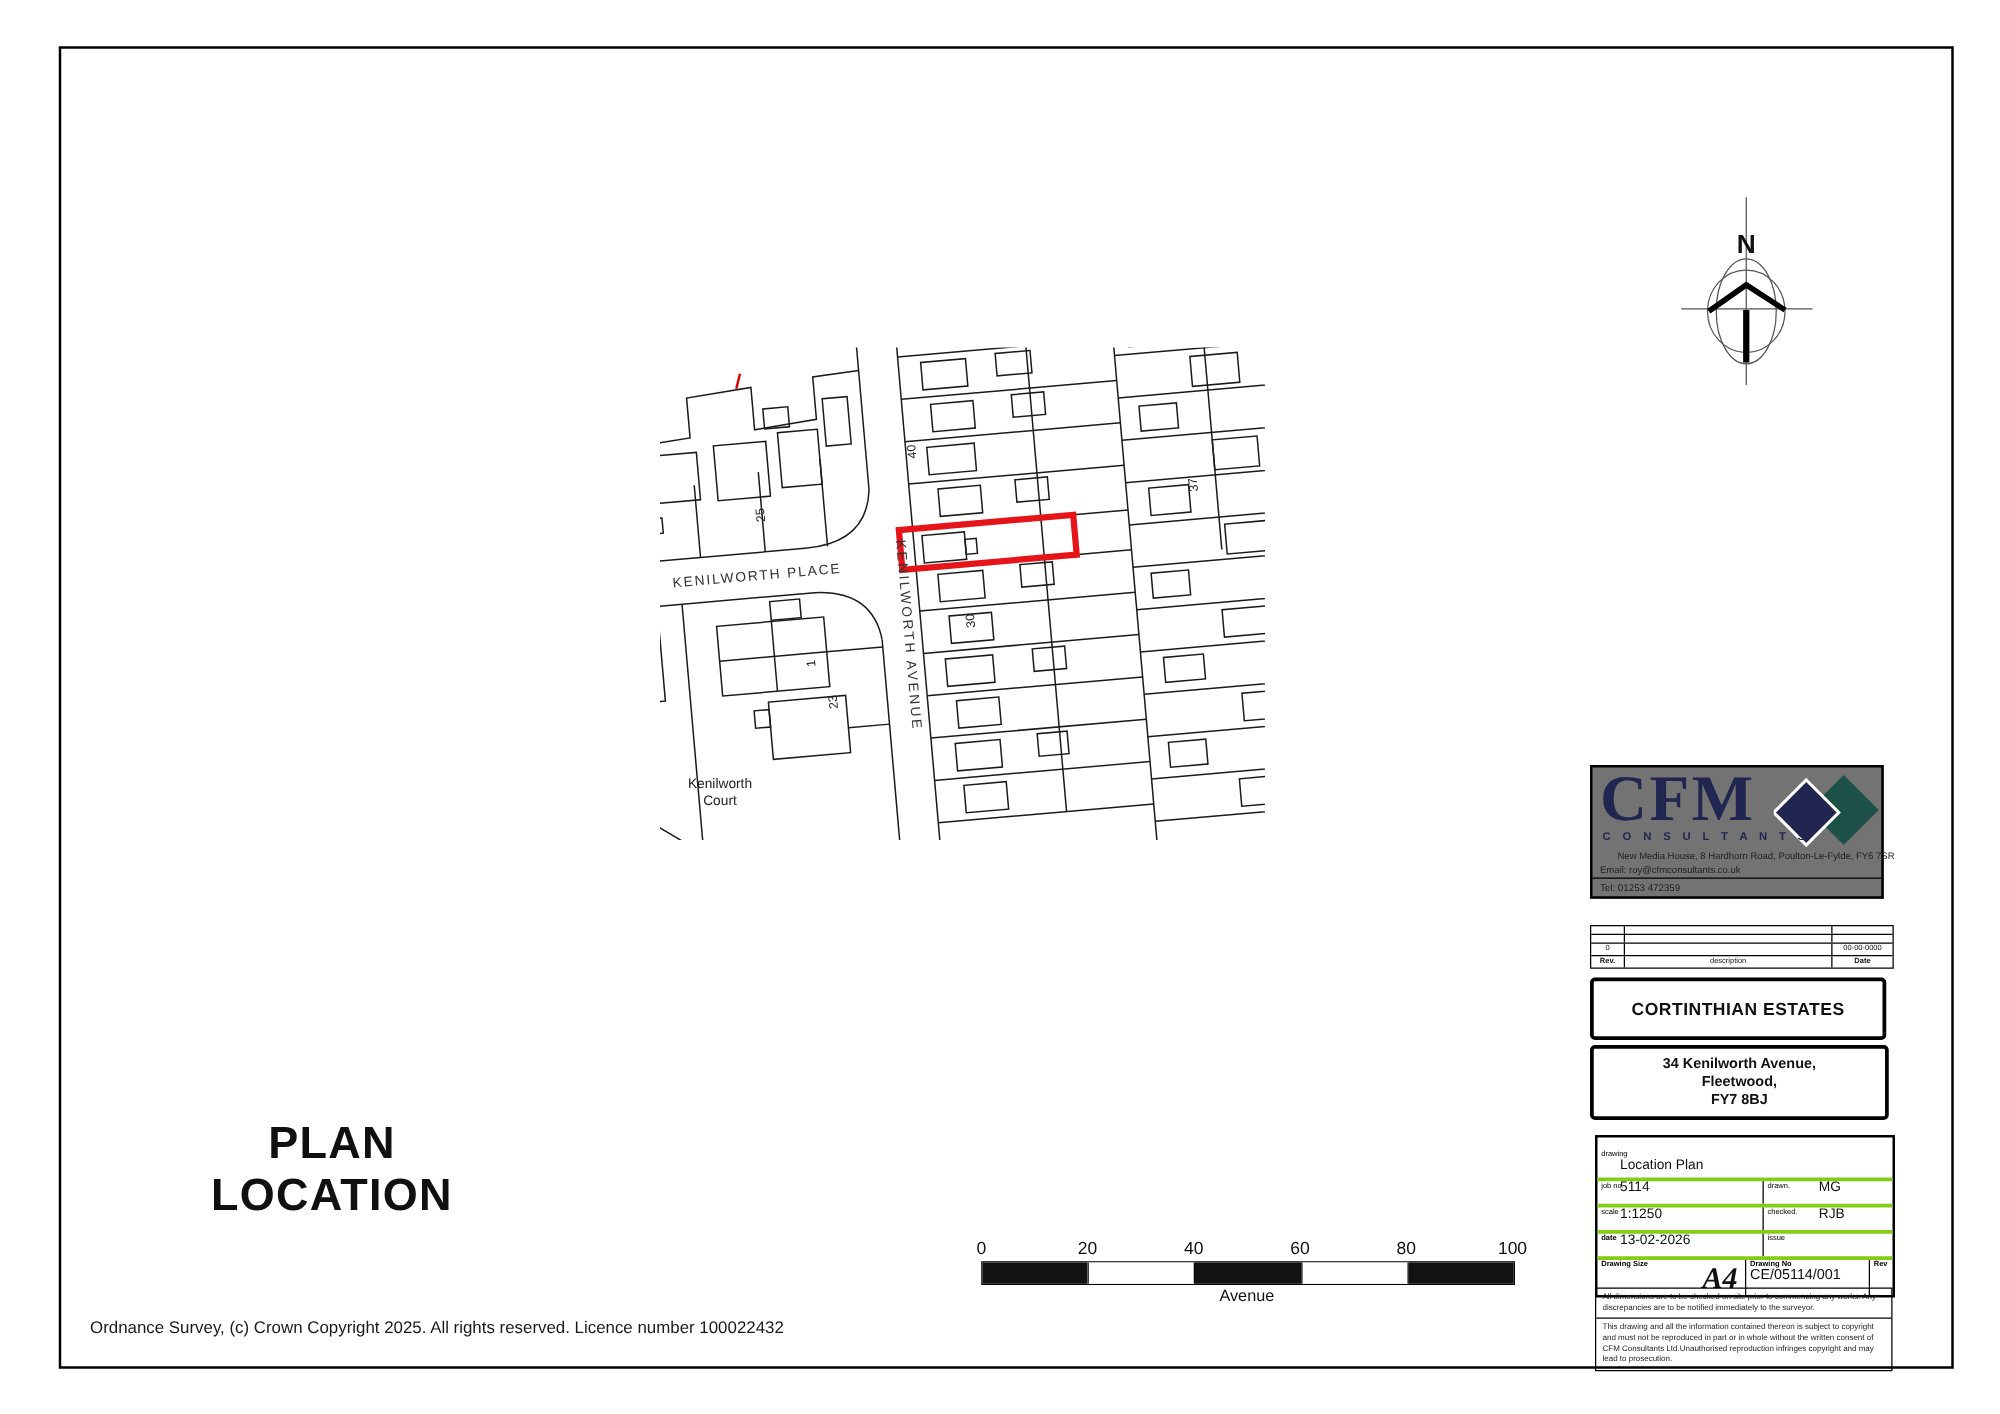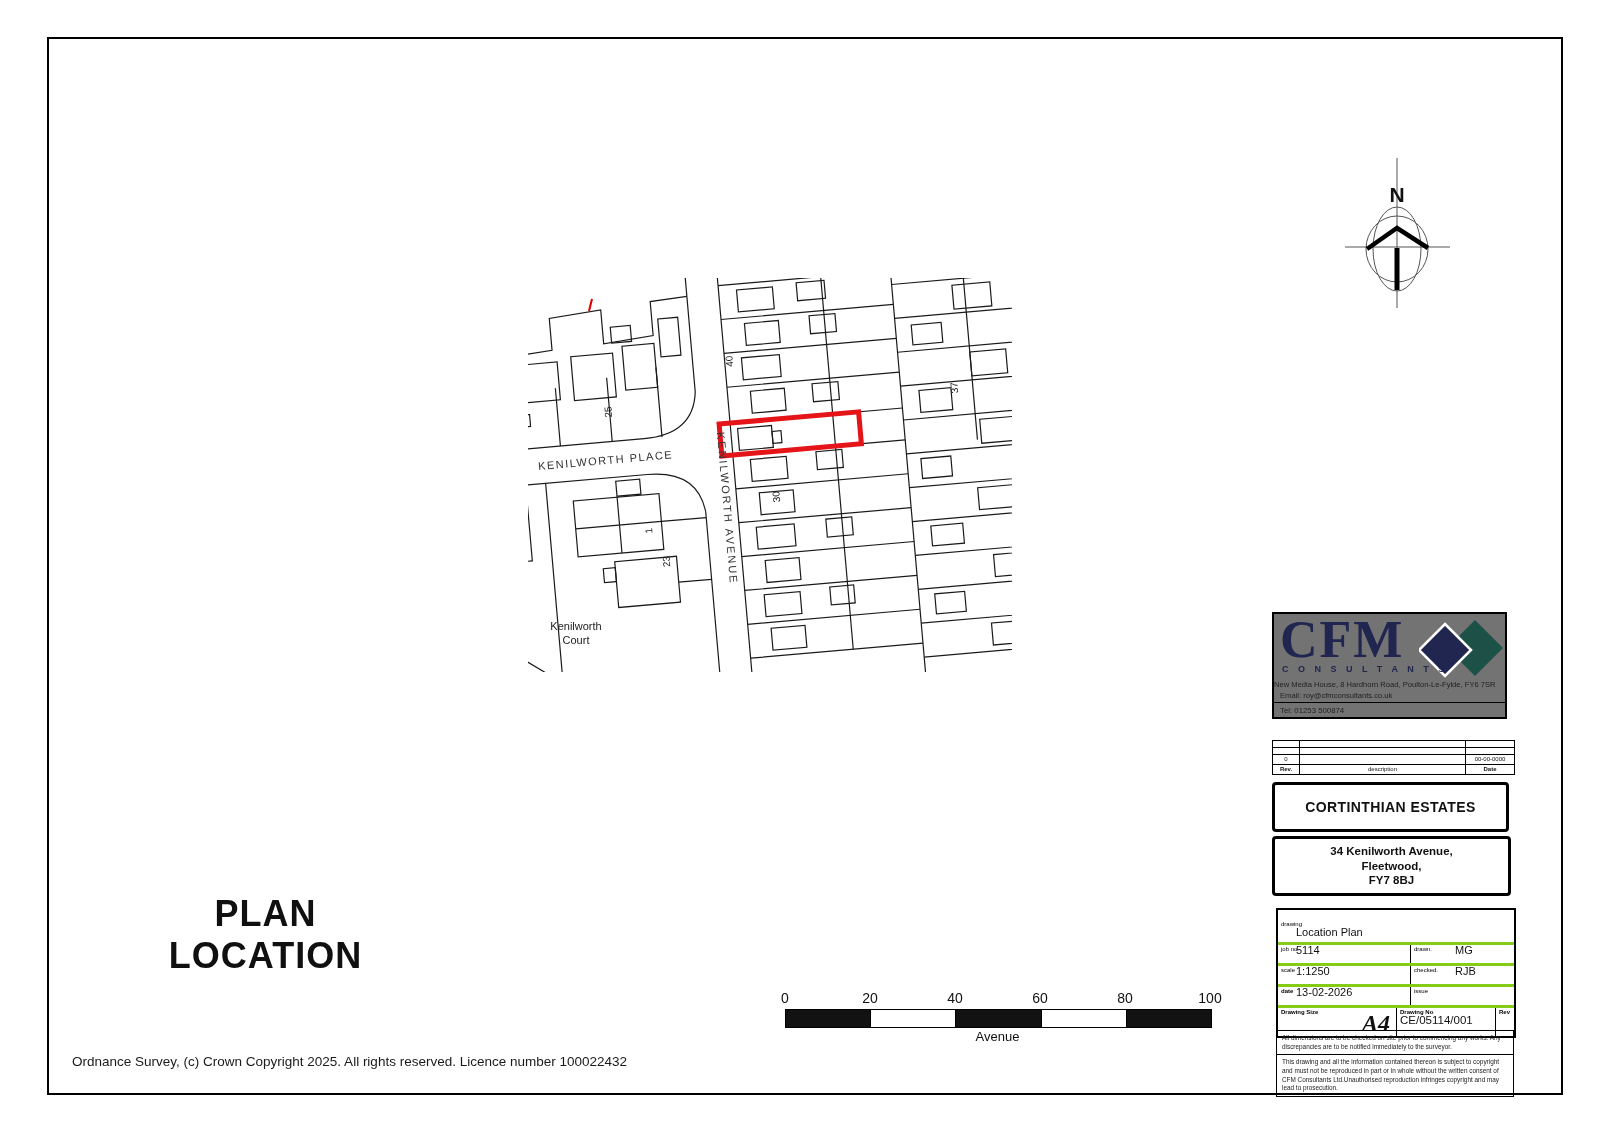--- a/index.html
+++ b/index.html
@@ -30,21 +30,21 @@
   .seg.w{background:#fff;border-left:1px solid #000;border-right:1px solid #000;}
   .scale-unit{left:785px;top:1029px;width:425px;text-align:center;font-size:13px;}
 
   
   .logo-box{left:1272px;top:612px;width:231px;height:103px;border:2px solid #000;background:#737373;}
   .logo-name{position:absolute;left:6px;top:-4px;font-family:"Liberation Serif", serif;
     font-weight:bold;font-size:52px;letter-spacing:2px;color:#20264f;}
   .logo-tagline{position:absolute;left:8px;top:50px;font-size:9px;font-weight:bold;
     letter-spacing:3.5px;color:#20264f;}
   .logo-diamonds{position:absolute;right:2px;top:4px;}
-  .logo-address{position:absolute;left:0;top:66px;font-size:7.6px;color:#222;white-space:nowrap;}
+  .logo-address{position:absolute;left:20px;top:66px;font-size:7.6px;color:#222;white-space:nowrap;}
   .logo-email{position:absolute;left:6px;top:77px;font-size:7.6px;color:#222;}
   .logo-rule{position:absolute;left:0;right:0;top:88px;border-top:1px solid #000;}
   .logo-tel{position:absolute;left:6px;top:92px;font-size:7.8px;color:#222;}
 
   
   .rev-table{left:1272px;top:740px;width:241px;border:1.5px solid #000;font-size:6px;}
   .rev-row{display:flex;border-top:1px solid #000;}
   .rev-row:first-child{border-top:none;}
   .rev-c1{width:26px;border-right:1px solid #000;text-align:center;}
   .rev-c2{flex:1;text-align:center;}
@@ -211,21 +211,21 @@
 <div class="abs logo-box">
   <div class="logo-name">CFM</div>
   <svg class="logo-diamonds" width="84" height="64" viewBox="0 0 84 64">
     <polygon points="56,2 84,30 56,58 28,30" fill="#1d5148"></polygon>
     <polygon points="26,6 52,32 26,58 0,32" fill="#20264f" stroke="#fff" stroke-width="2.5"></polygon>
   </svg>
   <div class="logo-tagline">C O N S U L T A N T S</div>
   <div class="logo-address">New Media House,  8 Hardhorn Road,  Poulton-Le-Fylde,  FY6 7SR</div>
   <div class="logo-email">Email: roy@cfmconsultants.co.uk</div>
   <div class="logo-rule"></div>
-  <div class="logo-tel">Tel: 01253 500874</div>
+  <div class="logo-tel">Tel: 01253 472359</div>
 </div>
 
 <div class="abs rev-table">
   <div class="rev-row rev-thin">
     <div class="rev-c1"></div>
       <div class="rev-c2"></div>
       <div class="rev-c3"></div>
   </div>
   <div class="rev-row rev-thin">
     <div class="rev-c1"></div>

